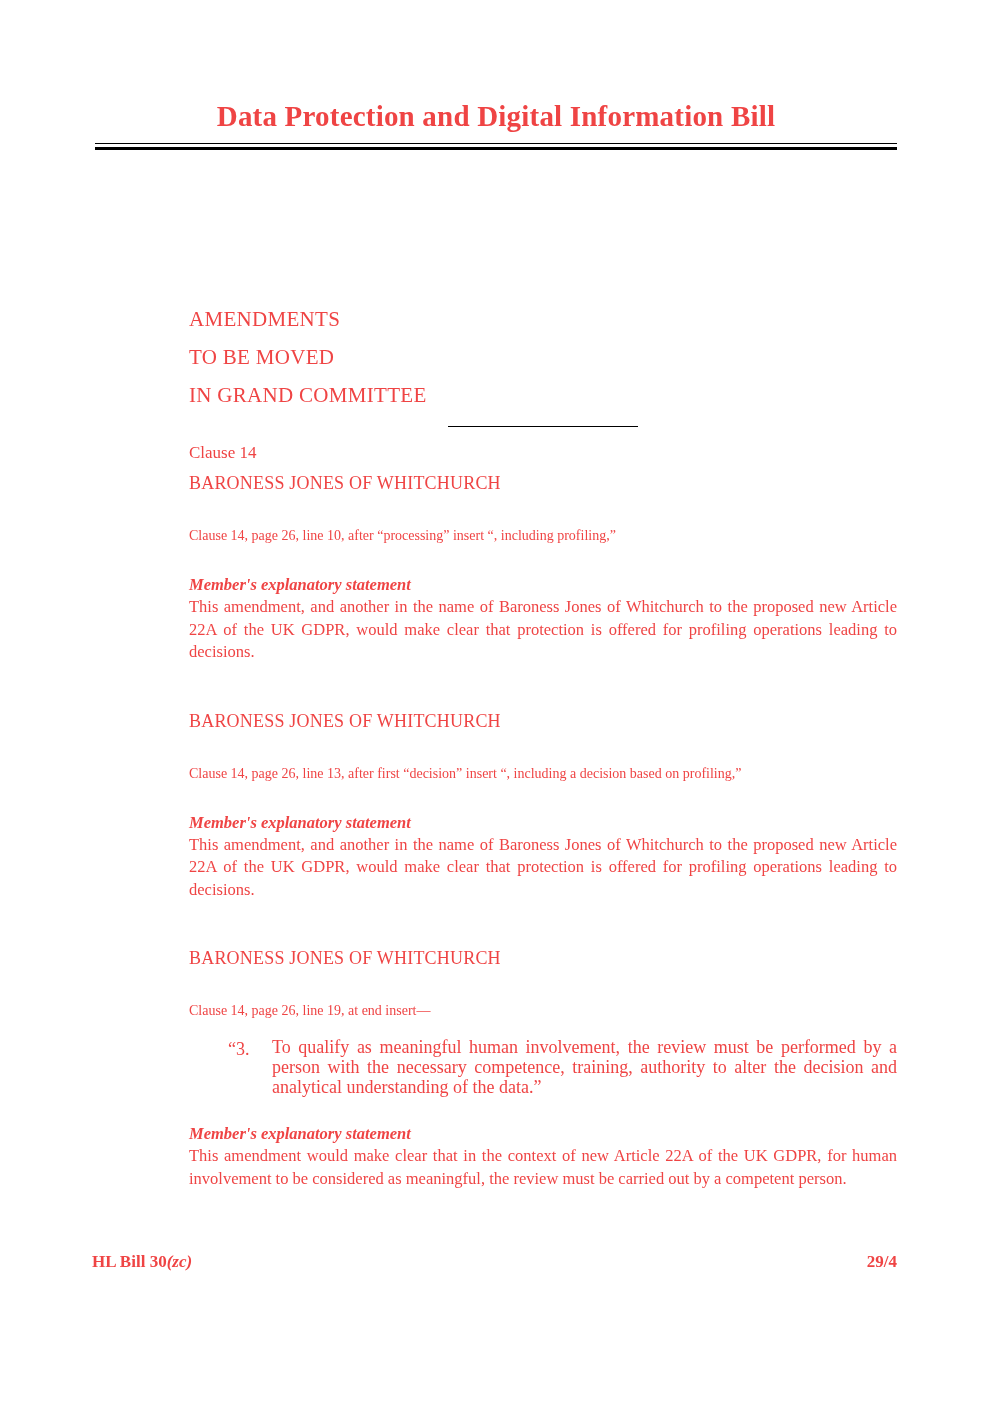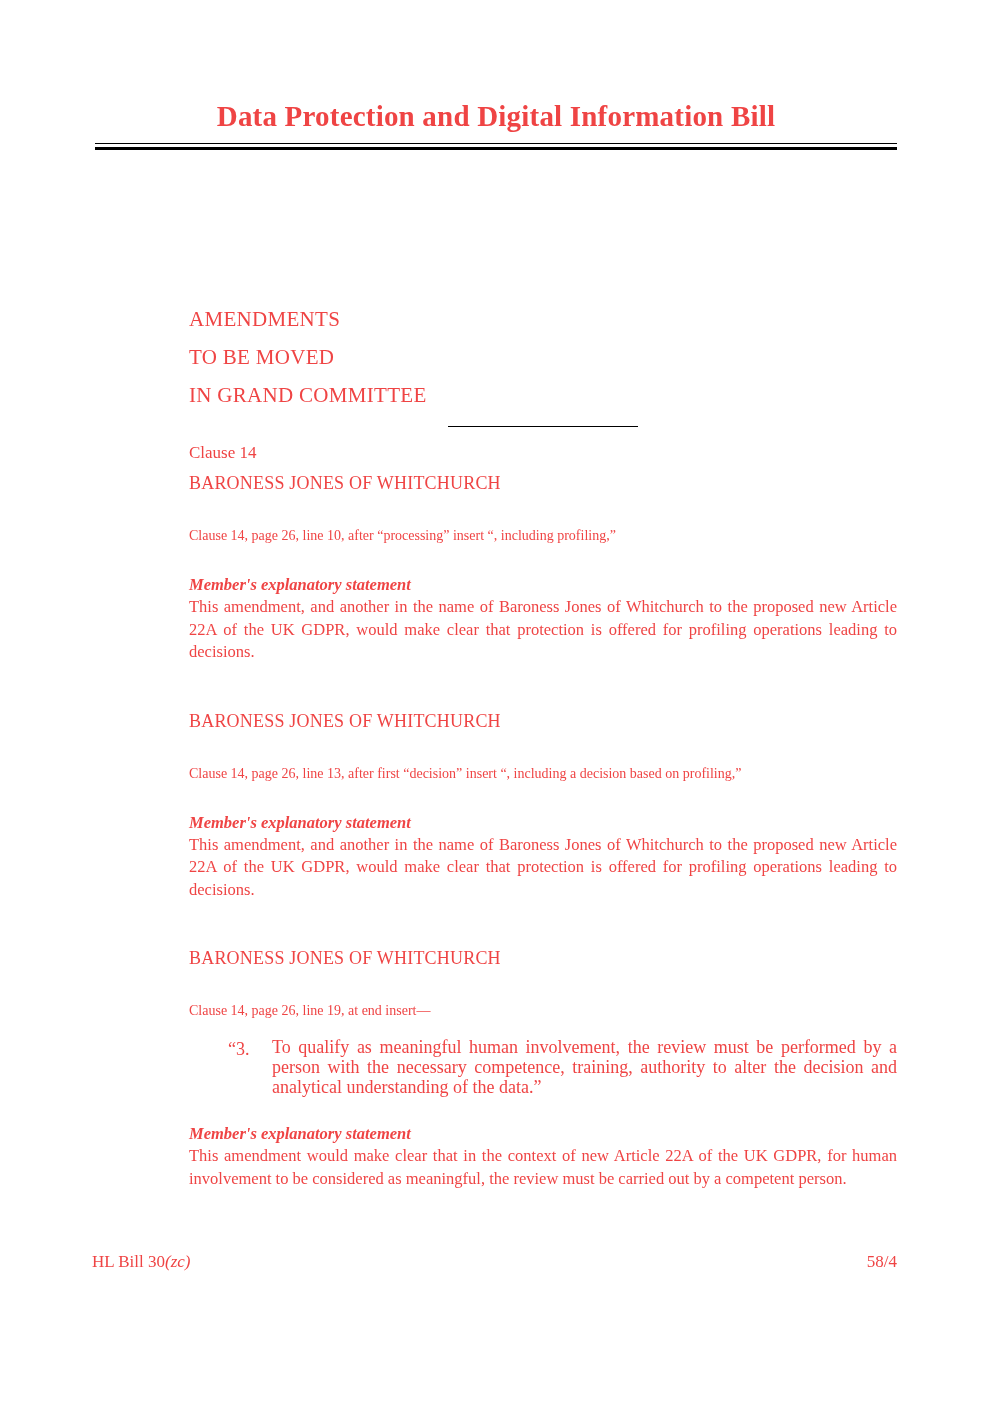--- a/index.html
+++ b/index.html
@@ -131,20 +131,21 @@
   
   .footer {
     position: absolute;
     left: 92px;
     top: 1252px;
     width: 805px;
     display: flex;
     justify-content: space-between;
     align-items: center;
     font-size: 17px;
+    font-weight: bold;
   }
   .footer-right {
     font-size: 17px;
   }
   .ital {
     font-style: italic;
   }
 </style>
 </head>
 <body>
@@ -188,16 +189,16 @@
     </div>
     <div class="es-block">
       <div class="es-title">Member's explanatory statement</div>
       <div class="es-body">This amendment would make clear that in the context of new Article 22A of the UK GDPR, for human involvement to be considered as meaningful, the review must be carried out by a competent person.</div>
     </div>
 
   </div>
 
   <div class="footer">
     <div><span>HL Bill 30</span><span class="ital">(zc)</span></div>
-    <div class="footer-right">58/4</div>
+    <div class="footer-right">29/4</div>
   </div>
 
 </div>
 
 </body></html>

